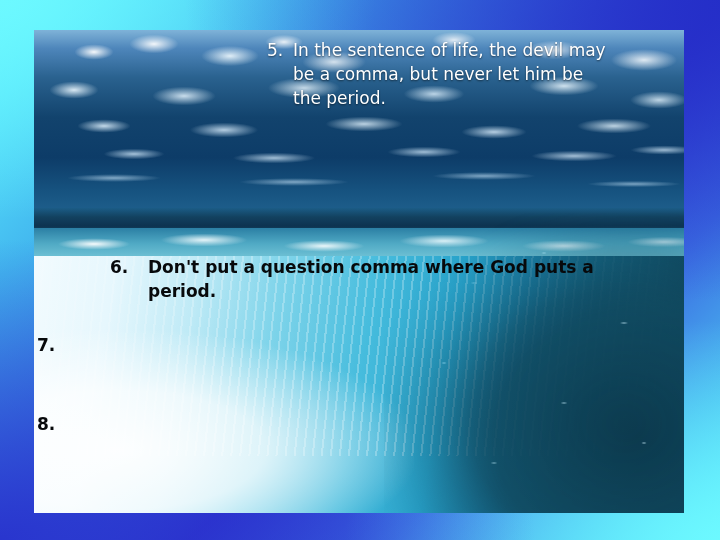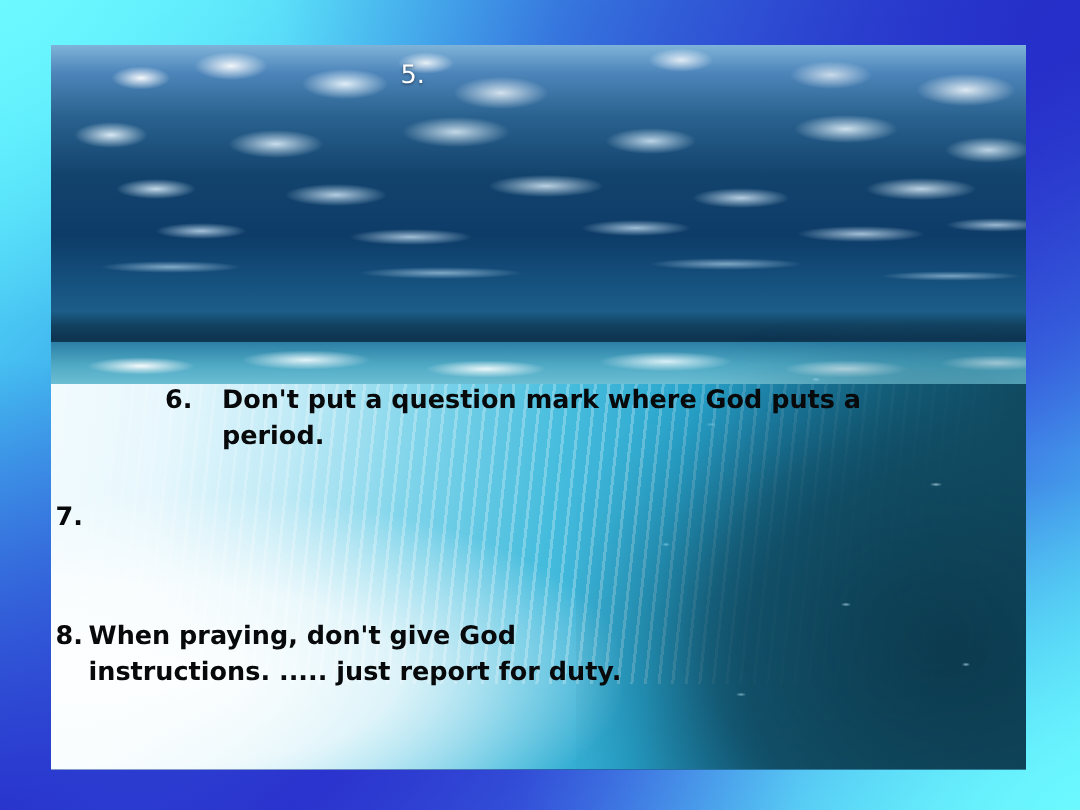--- a/index.html
+++ b/index.html
@@ -230,32 +230,33 @@
     <div class="fall"></div>
     <div class="streaks"></div>
     <div class="mist"></div>
     <div class="darkwater"></div>
   </div>
 
   <div id="text-layer">
 
     <div class="item light" id="item-5">
       <span class="marker">5.</span>
+      <span class="lines">In the sentence of life, the devil may
+be a comma, but never let him be
+the period.</span>
     </div>
 
     <div class="item dark" id="item-6">
       <span class="marker">6.</span>
-      <span class="lines">Don't put a question mark where God puts a
+      <span class="lines">Don't put a question comma where God puts a
 period.</span>
     </div>
 
     <div class="item dark" id="item-7">
       <span class="marker">7.</span>
     </div>
 
     <div class="item dark" id="item-8">
       <span class="marker">8.</span>
-      <span class="lines">When praying, don't give God
-instructions. ..... just report for duty.</span>
     </div>
 
   </div>
 </div>
 
 </body></html>

